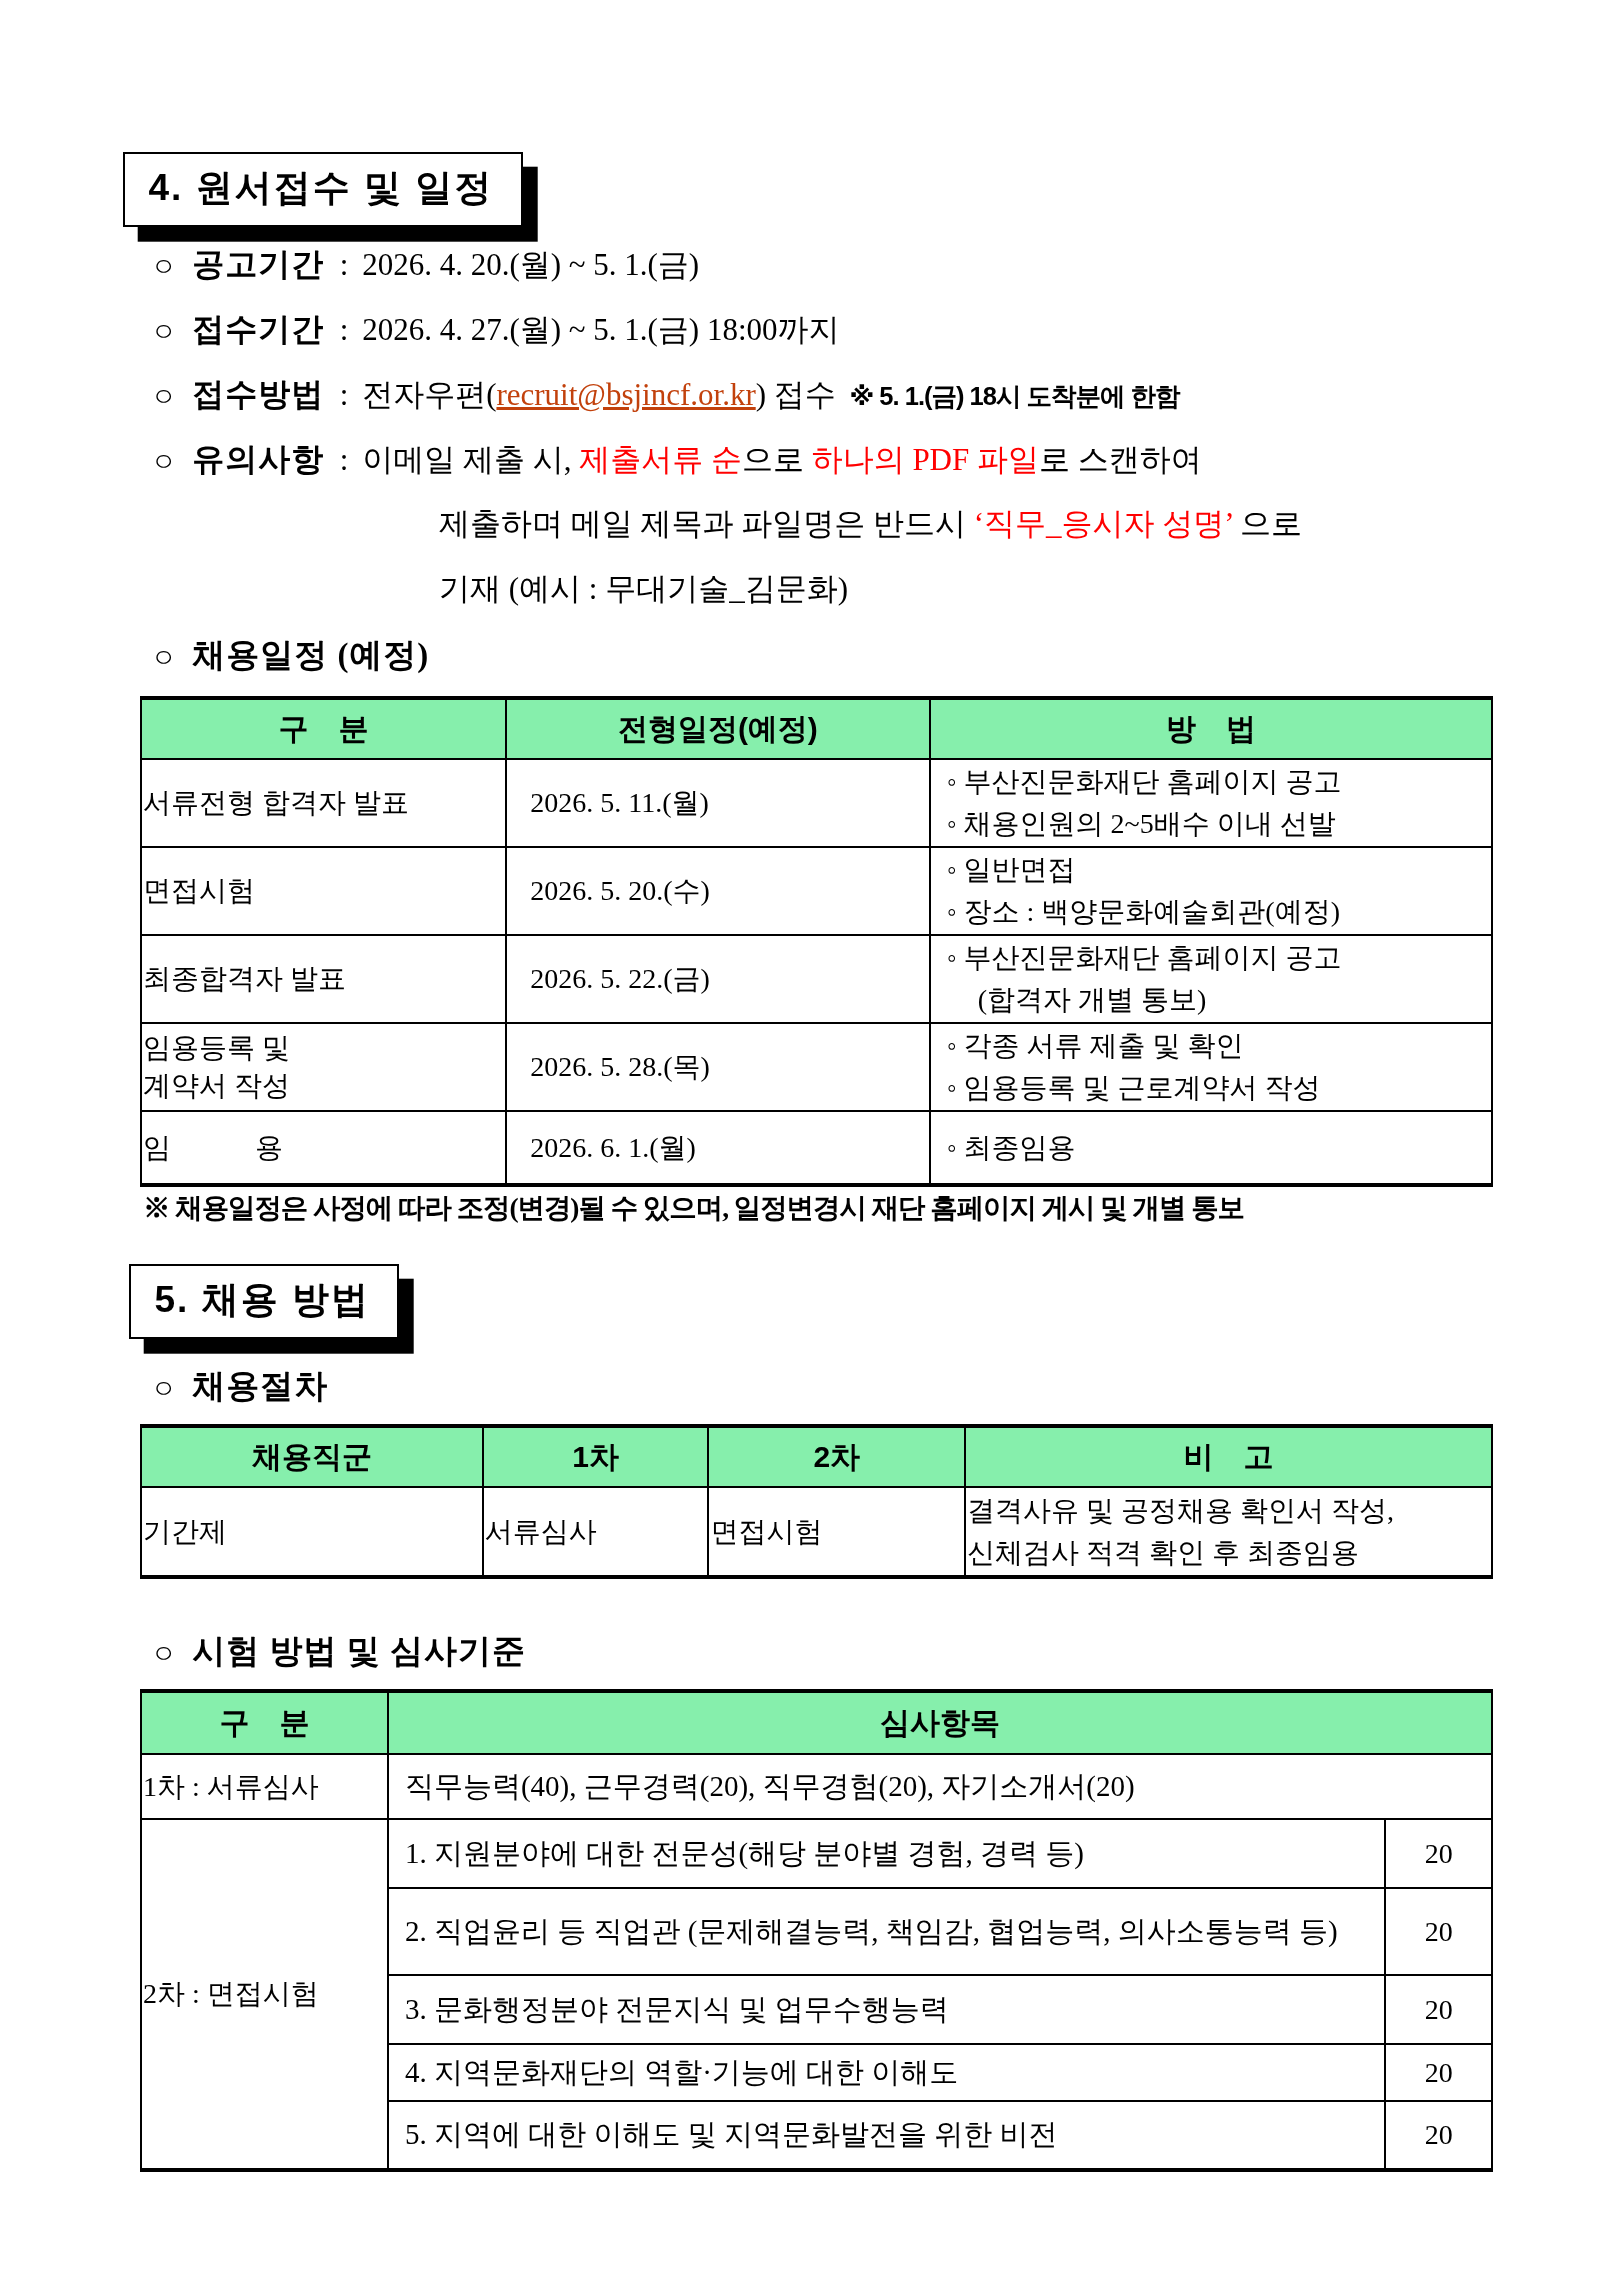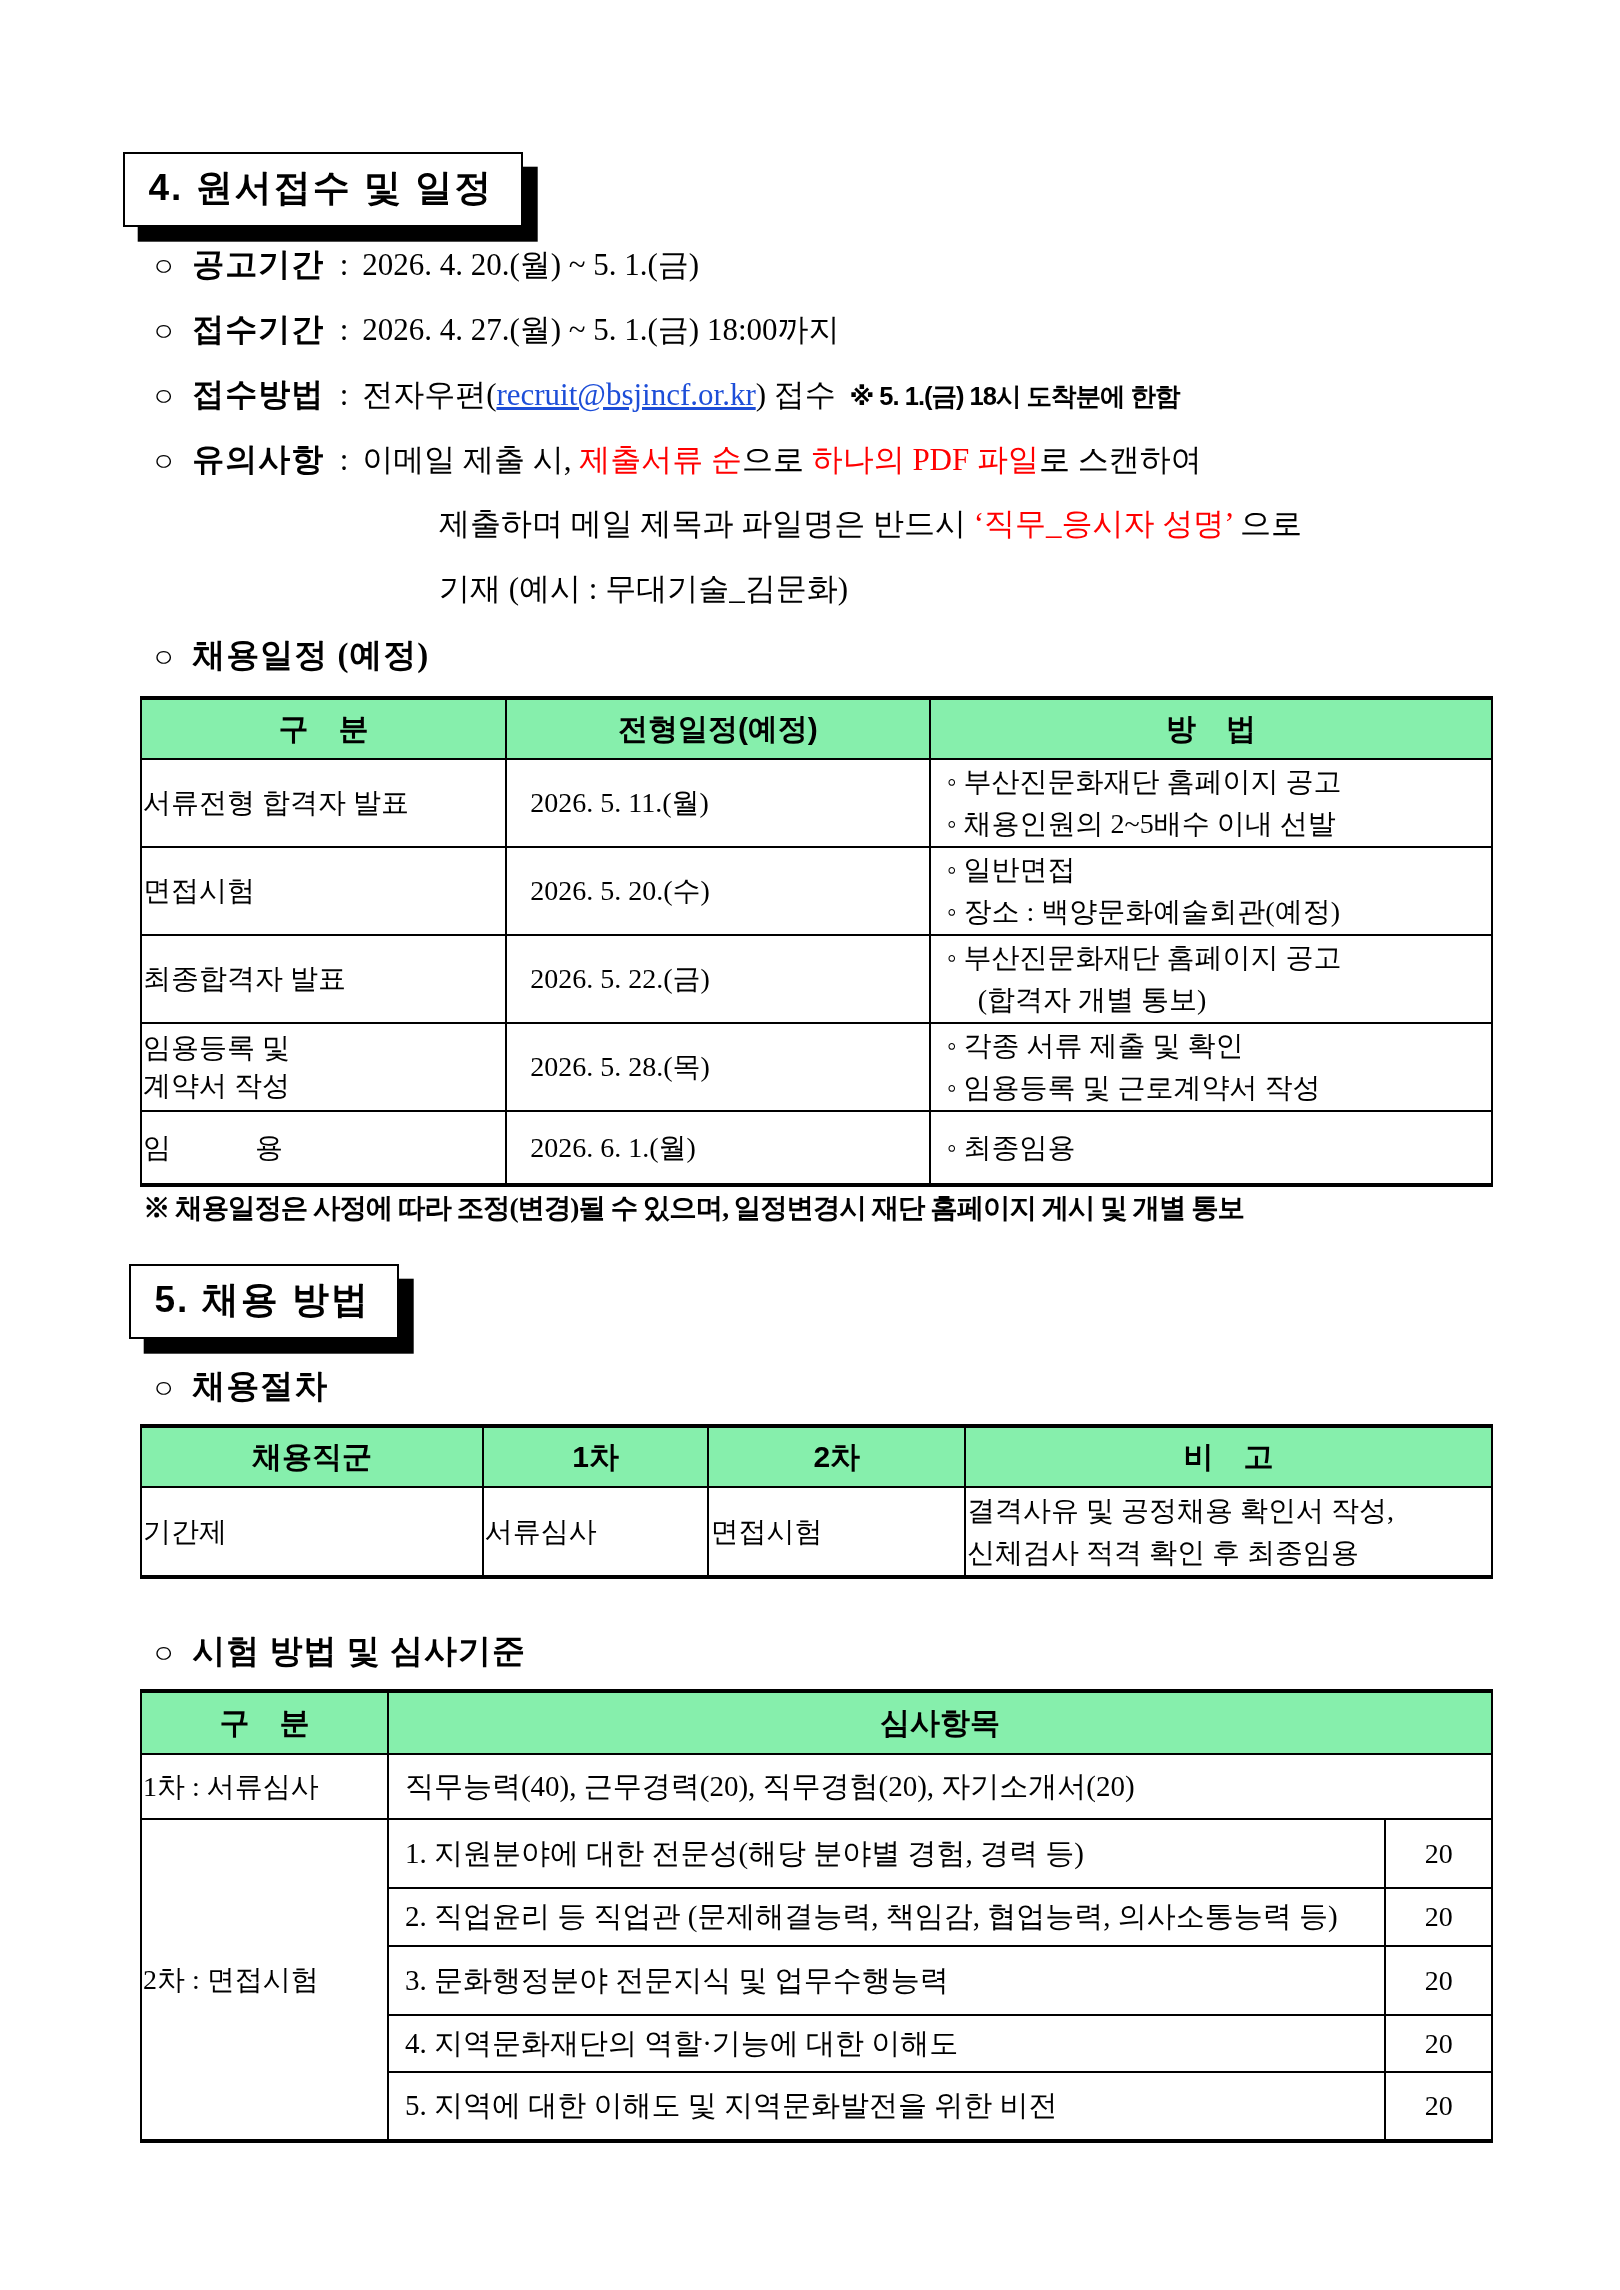--- a/index.html
+++ b/index.html
@@ -18,21 +18,21 @@
 
   
   .bullets{position:absolute;left:155px;top:243px;width:1411px;}
   .bline{height:65px;font-size:31px;white-space:nowrap;}
   .circ{display:inline-block;font-size:29px;font-weight:bold;margin-right:19.6px;
         transform:scaleX(1.15);}
   .blabel{font-weight:bold;font-size:32px;letter-spacing:1px;}
   .bsep{margin:0 13.7px 0 15.7px;}
   .cont{margin-left:284px;}
   .red{color:#FF0000;}
-  .link{color:#1d4ed8;text-decoration:underline;}
+  .link{color:#c2410c;text-decoration:underline;}
   .inline-note{font-family:"Liberation Sans","DejaVu Sans",sans-serif;
                font-weight:bold;font-size:25.5px;margin-left:13.7px;letter-spacing:-1px;}
   .subhead .blabel{font-size:33px;}
 
   
   table{position:absolute;left:140px;width:1353px;border-collapse:collapse;
         border-top:4.9px solid #000;border-bottom:4.9px solid #000;}
   th,td{border:2px solid #000;font-size:28px;}
   th{background:#86efac;font-family:"Liberation Sans","DejaVu Sans",sans-serif;
      font-weight:bold;font-size:30px;text-align:center;}
@@ -204,21 +204,21 @@
     </tr>
     <tr style="height:65px">
       <td class="center">1차 : 서류심사</td>
       <td colspan="2" class="itemcell">직무능력(40), 근무경력(20), 직무경험(20), 자기소개서(20)</td>
     </tr>
     <tr style="height:69px">
       <td class="center" rowspan="5">2차 : 면접시험</td>
       <td class="itemcell">1. 지원분야에 대한 전문성(해당 분야별 경험, 경력 등)</td>
       <td class="scorecell">20</td>
     </tr>
-    <tr style="height:58px">
+    <tr style="height:87px">
       <td class="itemcell">2. 직업윤리 등 직업관 (문제해결능력, 책임감, 협업능력, 의사소통능력 등)</td>
       <td class="scorecell">20</td>
     </tr>
     <tr style="height:69px">
       <td class="itemcell">3. 문화행정분야 전문지식 및 업무수행능력</td>
       <td class="scorecell">20</td>
     </tr>
     <tr style="height:57px">
       <td class="itemcell">4. 지역문화재단의 역할·기능에 대한 이해도</td>
       <td class="scorecell">20</td>

